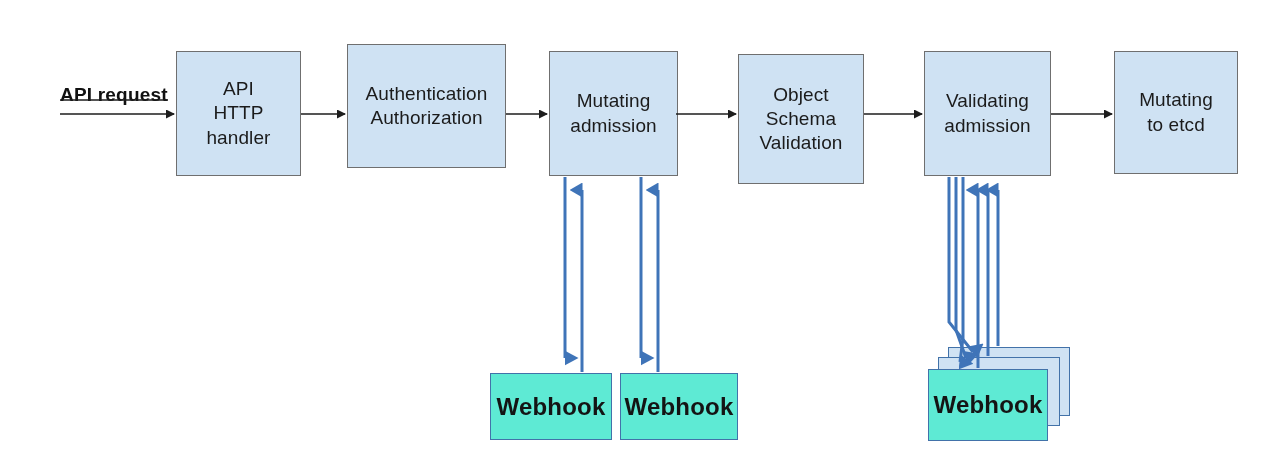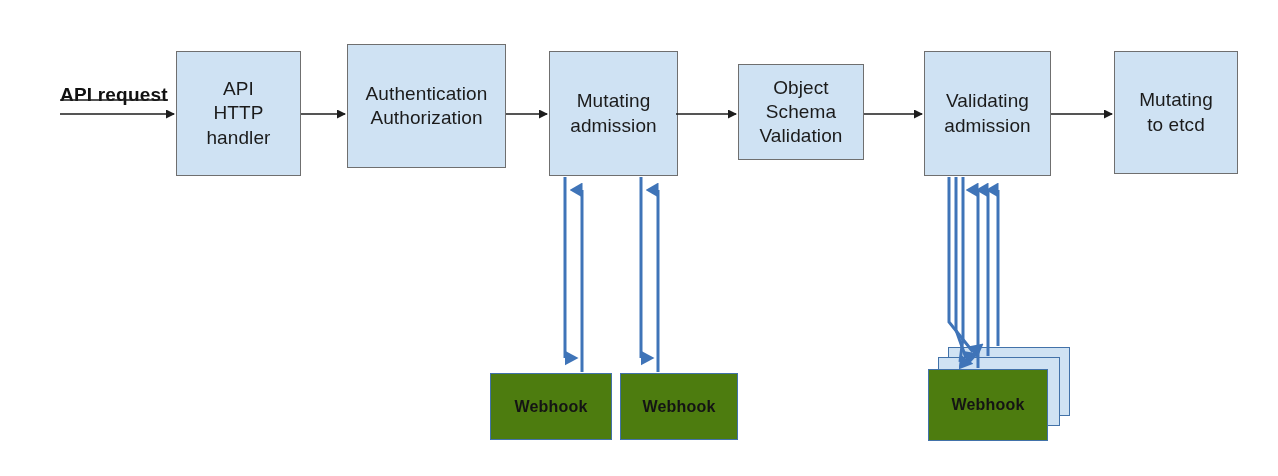--- a/index.html
+++ b/index.html
@@ -15,26 +15,26 @@
     text-align:center;
     color:#1b1b1b;
     font-size:19px;
     line-height:1.28;
     letter-spacing:.1px;
     white-space:pre-line;
   }
 
   .webhook{
     position:absolute;
-    background:#4d7c0f;
+    background:#5eead4;
     border:1.8px solid #4272a9;
     box-sizing:border-box;
     display:flex;align-items:center;justify-content:center;
     color:#141414;
-    font-size:16px;
+    font-size:24px;
     font-weight:700;
     letter-spacing:.2px;
     text-align:right;
   }
   .webhook-ghost{background:#cfe2f3;border:1.8px solid #4272a9;}
 
   svg.overlay{position:absolute;left:0;top:0;width:1278px;height:476px;pointer-events:none;}
 
   .reqlabel{
     position:absolute;
@@ -55,21 +55,21 @@
   <div class="node" style="left:160px;top:51px;width:125px;height:125px;">API
 HTTP
 handler</div>
 
   <div class="node" style="left:331px;top:44px;width:159px;height:124px;">Authentication
 Authorization</div>
 
   <div class="node" style="left:533px;top:51px;width:129px;height:125px;">Mutating
 admission</div>
 
-  <div class="node" style="left:722px;top:64px;width:126px;height:96px;">Object
+  <div class="node" style="left:722px;top:54px;width:126px;height:130px;">Object
 Schema
 Validation</div>
 
   <div class="node" style="left:908px;top:51px;width:127px;height:125px;">Validating
 admission</div>
 
   <div class="node" style="left:1098px;top:51px;width:124px;height:123px;">Mutating
 to etcd</div>
 
   <div class="webhook" style="left:474px;top:373px;width:122px;height:67px;">Webhook</div>

